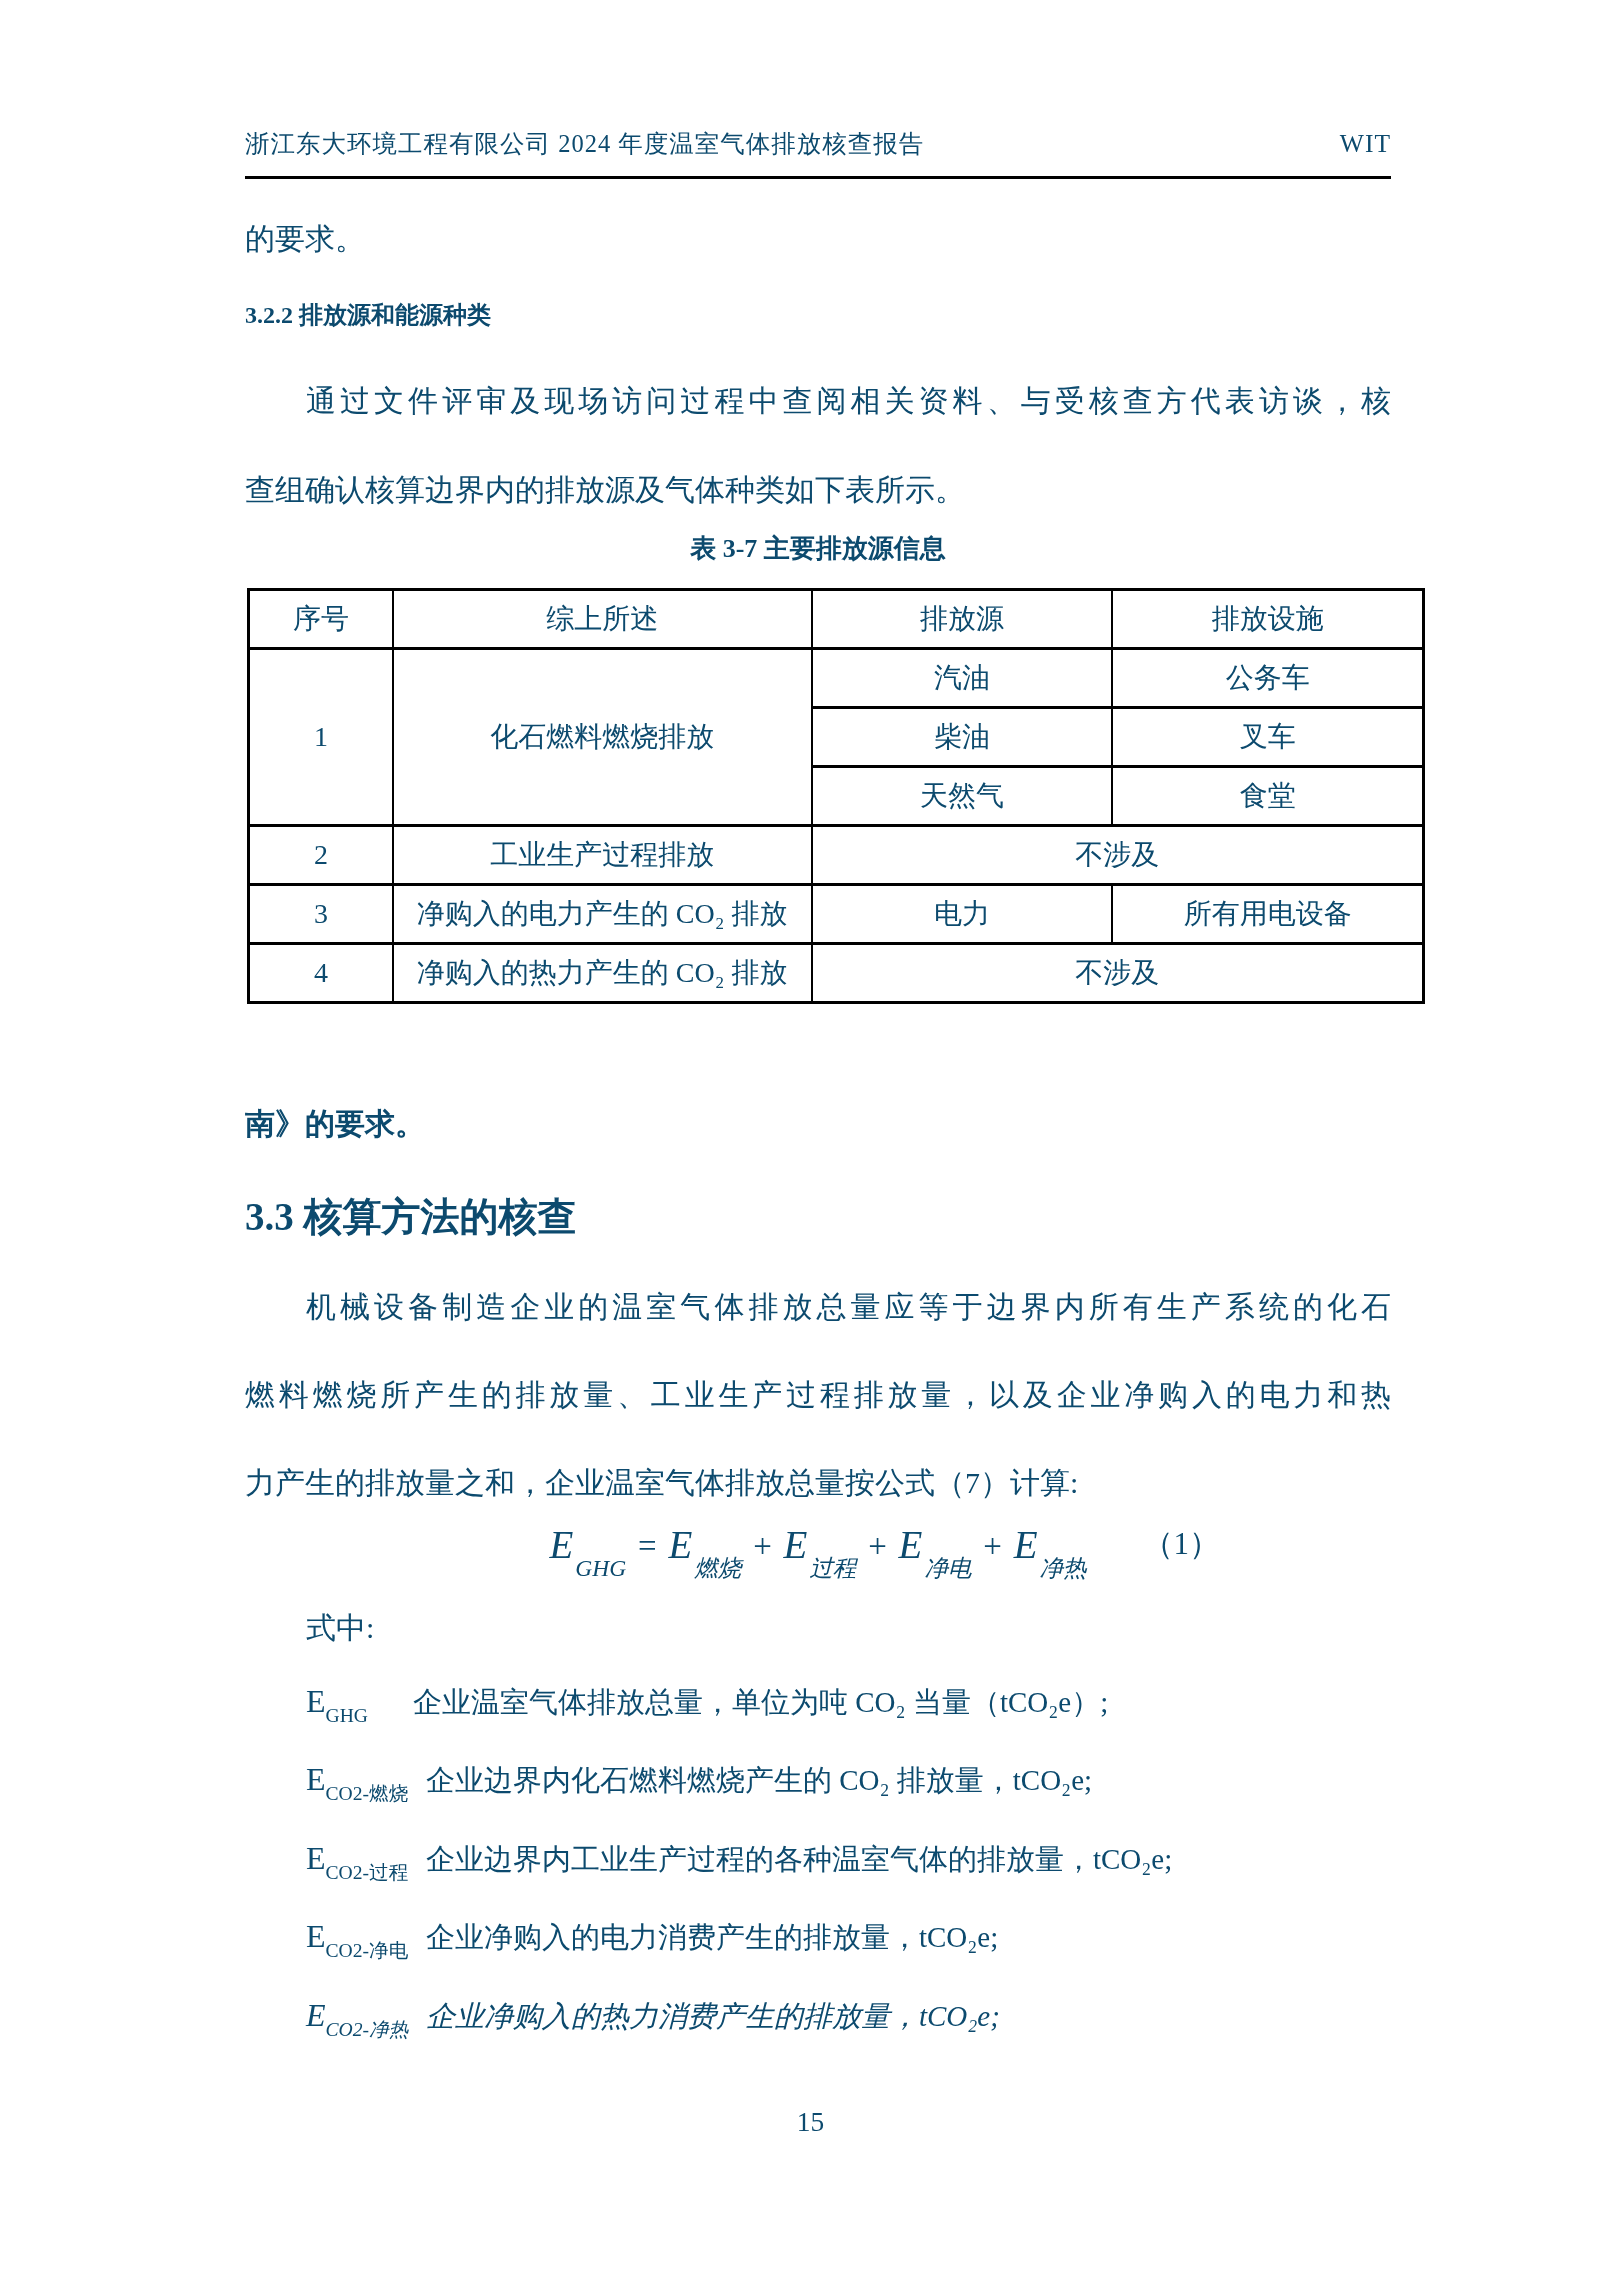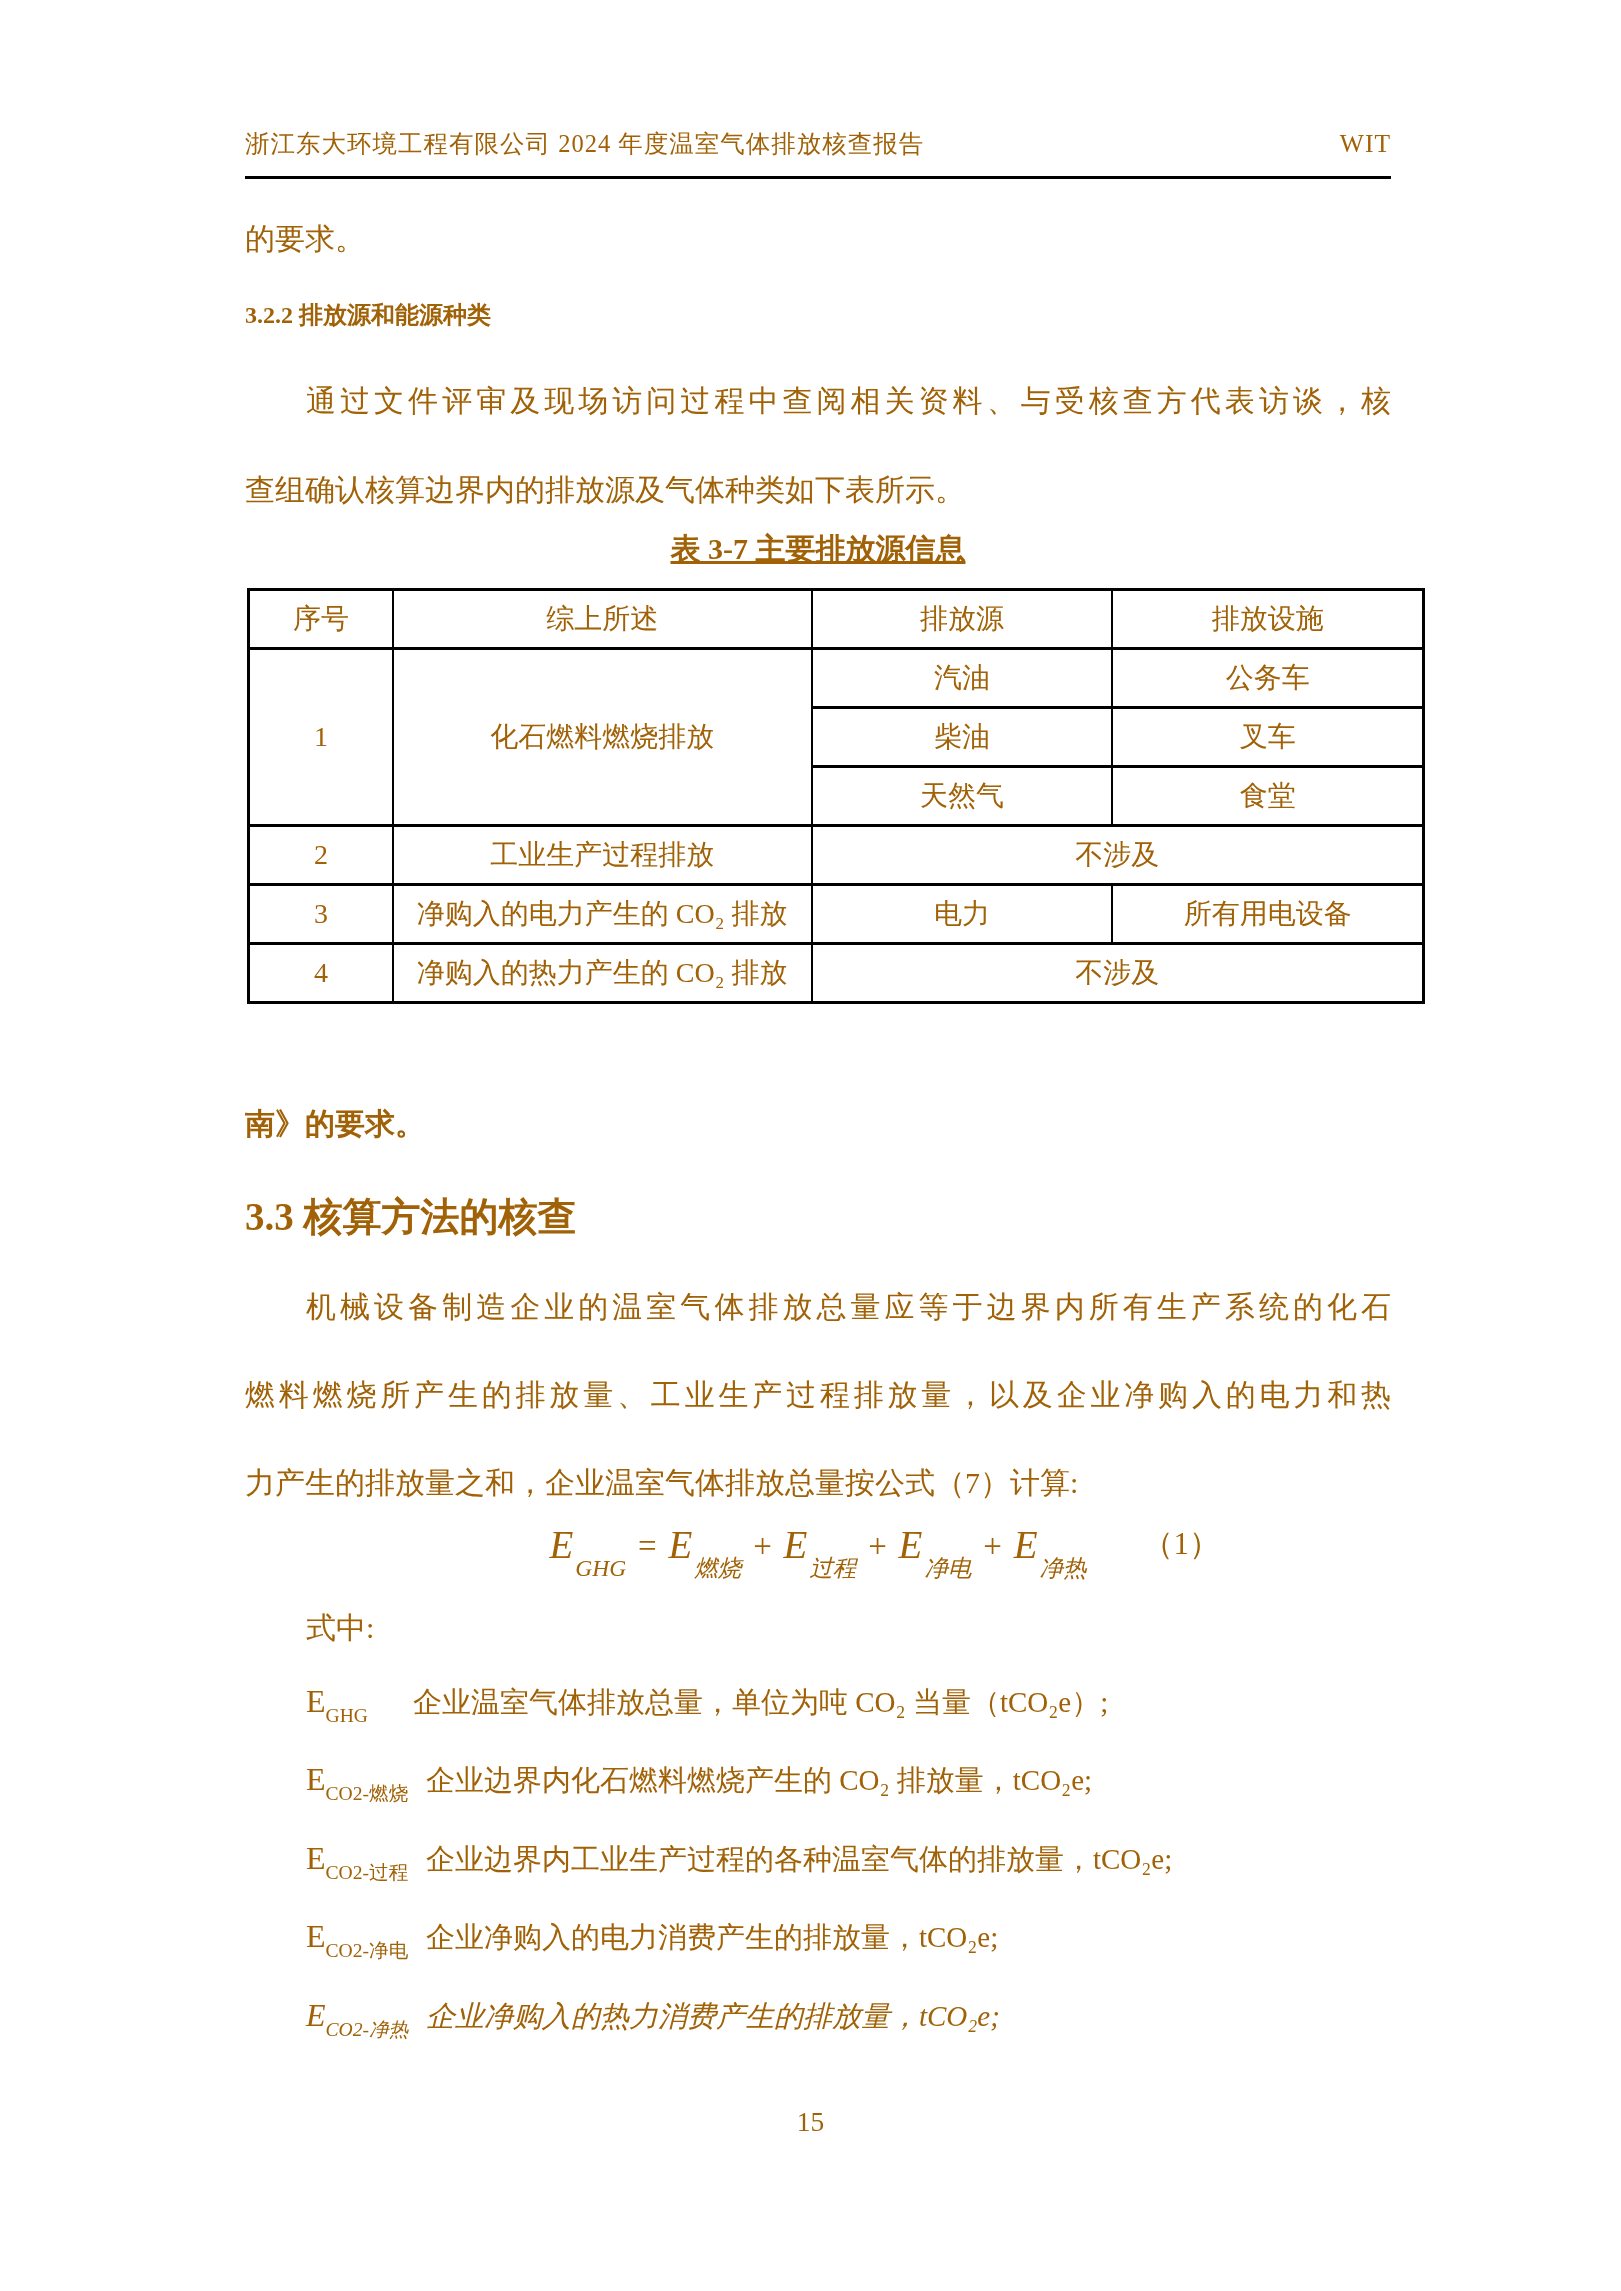--- a/index.html
+++ b/index.html
@@ -2,21 +2,21 @@
 <html><head>
 <meta charset="utf-8">
 <style>
   html,body{margin:0;padding:0;background:#888;}
   .page{
     position:relative;
     width:1621px;height:2292px;
     margin:0 auto;
     background:#ffffff;
     font-family:"Liberation Serif","DejaVu Serif",serif;
-    color:#a16207;
+    color:#0c4a6e;
     overflow:hidden;
   }
   .abs{position:absolute;left:245px;right:230px;}
 
   
   .doc-header{
     top:127px;
     display:flex;justify-content:space-between;align-items:baseline;
     border-bottom:3.9px solid #000;
     padding-bottom:15.7px;
@@ -27,21 +27,21 @@
 
   
   .line{height:45px;line-height:45px;font-size:30px;white-space:nowrap;}
   .just{white-space:normal;text-align:justify;text-align-last:justify;}
   .indent{text-indent:61px;}
   .bold{font-weight:bold;}
 
   .h322{top:292px;font-size:24px;font-weight:bold;height:47px;line-height:47px;}
   .h33{top:1188px;font-size:39px;font-weight:bold;height:57px;line-height:57px;}
 
-  .caption{top:525px;text-align:center;font-size:30px;font-weight:bold;height:47px;line-height:47px;text-decoration:underline;}
+  .caption{top:525px;text-align:center;font-size:26px;font-weight:bold;height:47px;line-height:47px;}
 
   
   .tbl-wrap{top:588px;}
   table.emission{
     border-collapse:collapse;table-layout:fixed;
     width:1135px;margin-left:2px;
     font-size:28px;
   }
   table.emission td{
     border-left:2px solid #000;border-right:2px solid #000;

